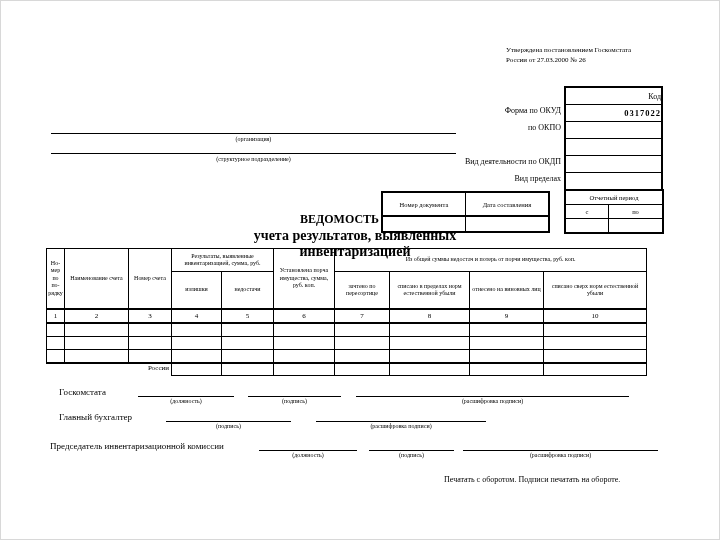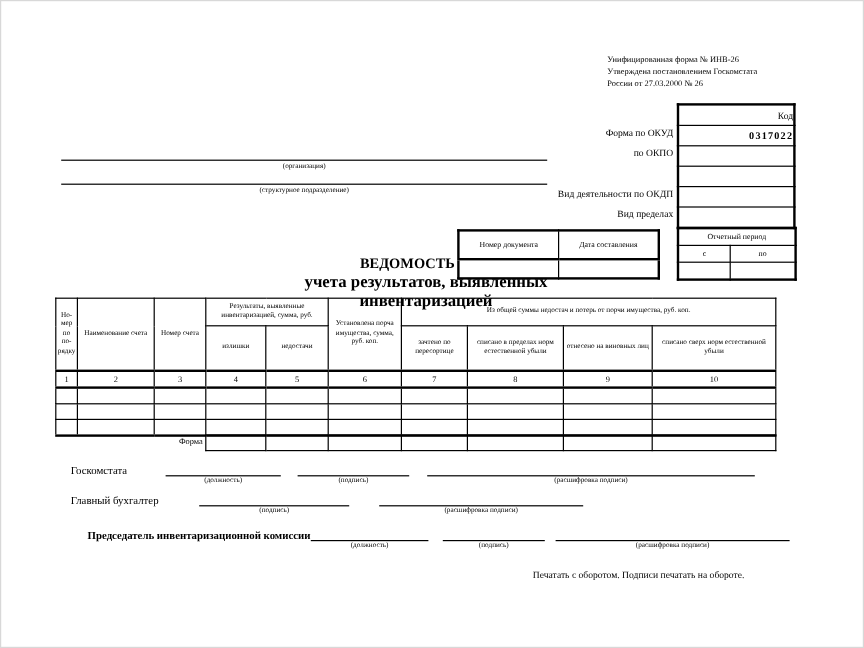--- a/index.html
+++ b/index.html
@@ -75,21 +75,20 @@
   .sig-cap { font-size:6px; text-align:center; }
 
   .note { font-size:8px; }
 </style>
 </head>
 <body>
 
 <div class="page">
 
   <div class="abs approval" style="left:505px; top:44px; width:170px;">
-    <div>Унифицированная форма № ИНВ-26</div>
     <div>Утверждена постановлением Госкомстата</div>
     <div>России от 27.03.2000 № 26</div>
   </div>
 
   <table class="codes abs" style="left:563px; top:85px;">
     <tbody>
         <tr>
           <td class="codehdr">Код</td>
         </tr>
     <tr>
@@ -226,21 +225,21 @@
           <td></td>
           <td></td>
           <td></td>
           <td></td>
           <td></td>
           <td></td>
     </tr>
   </tbody>
     </table>
 
-  <div class="abs total-label" style="left:100px; top:363px; width:68px;">Форма</div>
+  <div class="abs total-label" style="left:100px; top:363px; width:68px;">России</div>
   <table class="totals abs" style="left:170px; top:361px; width:475px;">
     <colgroup>
       <col style="width:50px">
         <col style="width:52px">
         <col style="width:61px">
       <col style="width:55px">
         <col style="width:80px">
         <col style="width:74px">
       <col style="width:103px">
     </colgroup>
@@ -264,21 +263,21 @@
   <div class="abs sig-cap" style="left:247px; top:397px; width:93px;">(подпись)</div>
   <div class="abs sig-line" style="left:355px; top:386px; width:273px;"></div>
   <div class="abs sig-cap" style="left:355px; top:397px; width:273px;">(расшифровка подписи)</div>
 
   <div class="abs sig-label" style="left:58px; top:411px;">Главный бухгалтер</div>
   <div class="abs sig-line" style="left:165px; top:411px; width:125px;"></div>
   <div class="abs sig-cap" style="left:165px; top:422px; width:125px;">(подпись)</div>
   <div class="abs sig-line" style="left:315px; top:411px; width:170px;"></div>
   <div class="abs sig-cap" style="left:315px; top:422px; width:170px;">(расшифровка подписи)</div>
 
-  <div class="abs sig-label" style="left:72px; top:440px;font-weight:bold;">Председатель инвентаризационной комиссии</div>
+  <div class="abs sig-label" style="left:49px; top:440px;">Председатель инвентаризационной комиссии</div>
   <div class="abs sig-line" style="left:258px; top:440px; width:98px;"></div>
   <div class="abs sig-cap" style="left:258px; top:451px; width:98px;">(должность)</div>
   <div class="abs sig-line" style="left:368px; top:440px; width:85px;"></div>
   <div class="abs sig-cap" style="left:368px; top:451px; width:85px;">(подпись)</div>
   <div class="abs sig-line" style="left:462px; top:440px; width:195px;"></div>
   <div class="abs sig-cap" style="left:462px; top:451px; width:195px;">(расшифровка подписи)</div>
 
   <div class="abs note" style="left:443px; top:474px;">Печатать с оборотом. Подписи печатать на обороте.</div>
 
 </div>

